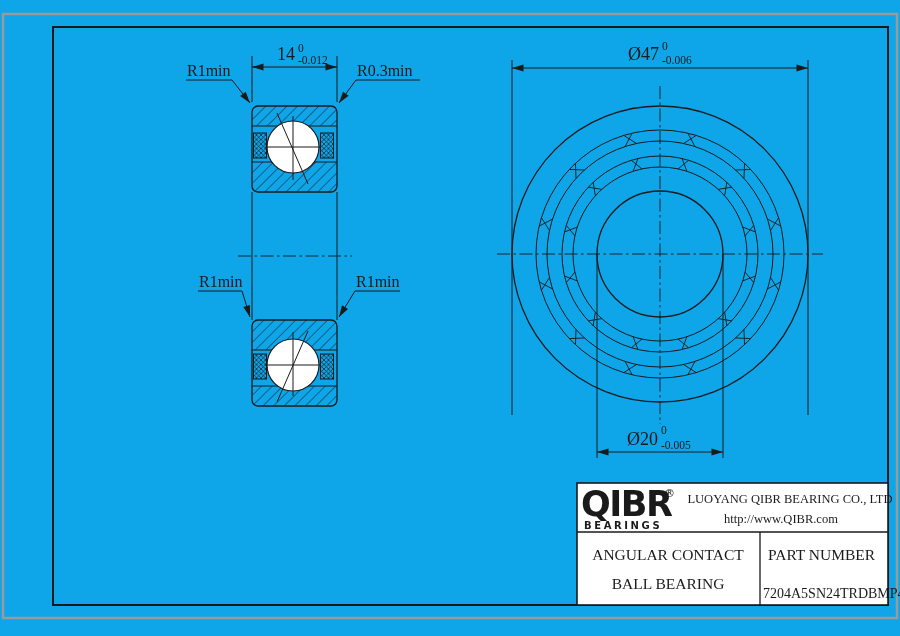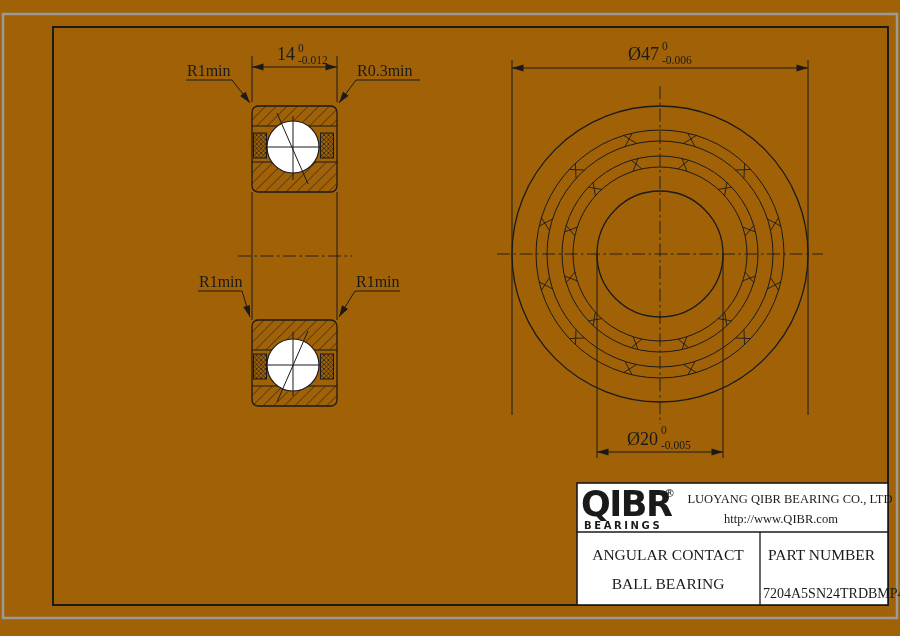--- a/index.html
+++ b/index.html
@@ -1,16 +1,16 @@
 <!DOCTYPE html>
 <html><head>
 <meta charset="utf-8">
 <style>
   html,body{margin:0;padding:0;background:#fff;}
-  .sheet{position:relative;width:900px;height:636px;background:#a16207;overflow:hidden;}
+  .sheet{position:relative;width:900px;height:636px;background:#0ea5e9;overflow:hidden;}
   svg{position:absolute;left:0;top:0;}
   text{fill:#1a1a1a;}
   .dimtxt{font-family:"Liberation Serif","DejaVu Serif",serif;font-size:18px;}
   .toltxt{font-family:"Liberation Serif","DejaVu Serif",serif;font-size:11.5px;}
   .rlabel{font-family:"Liberation Serif","DejaVu Serif",serif;font-size:16px;}
   .tbtxt{font-family:"Liberation Serif","DejaVu Serif",serif;font-size:15.5px;}
   .tbsmall{font-family:"Liberation Serif","DejaVu Serif",serif;font-size:12.5px;}
   .pn{font-family:"Liberation Serif","DejaVu Serif",serif;font-size:14px;}
   .logo{font-family:"DejaVu Sans","Liberation Sans",sans-serif;font-weight:bold;font-size:35px;letter-spacing:-1.5px;}
   .logoreg{font-family:"DejaVu Sans","Liberation Sans",sans-serif;font-size:11px;}

